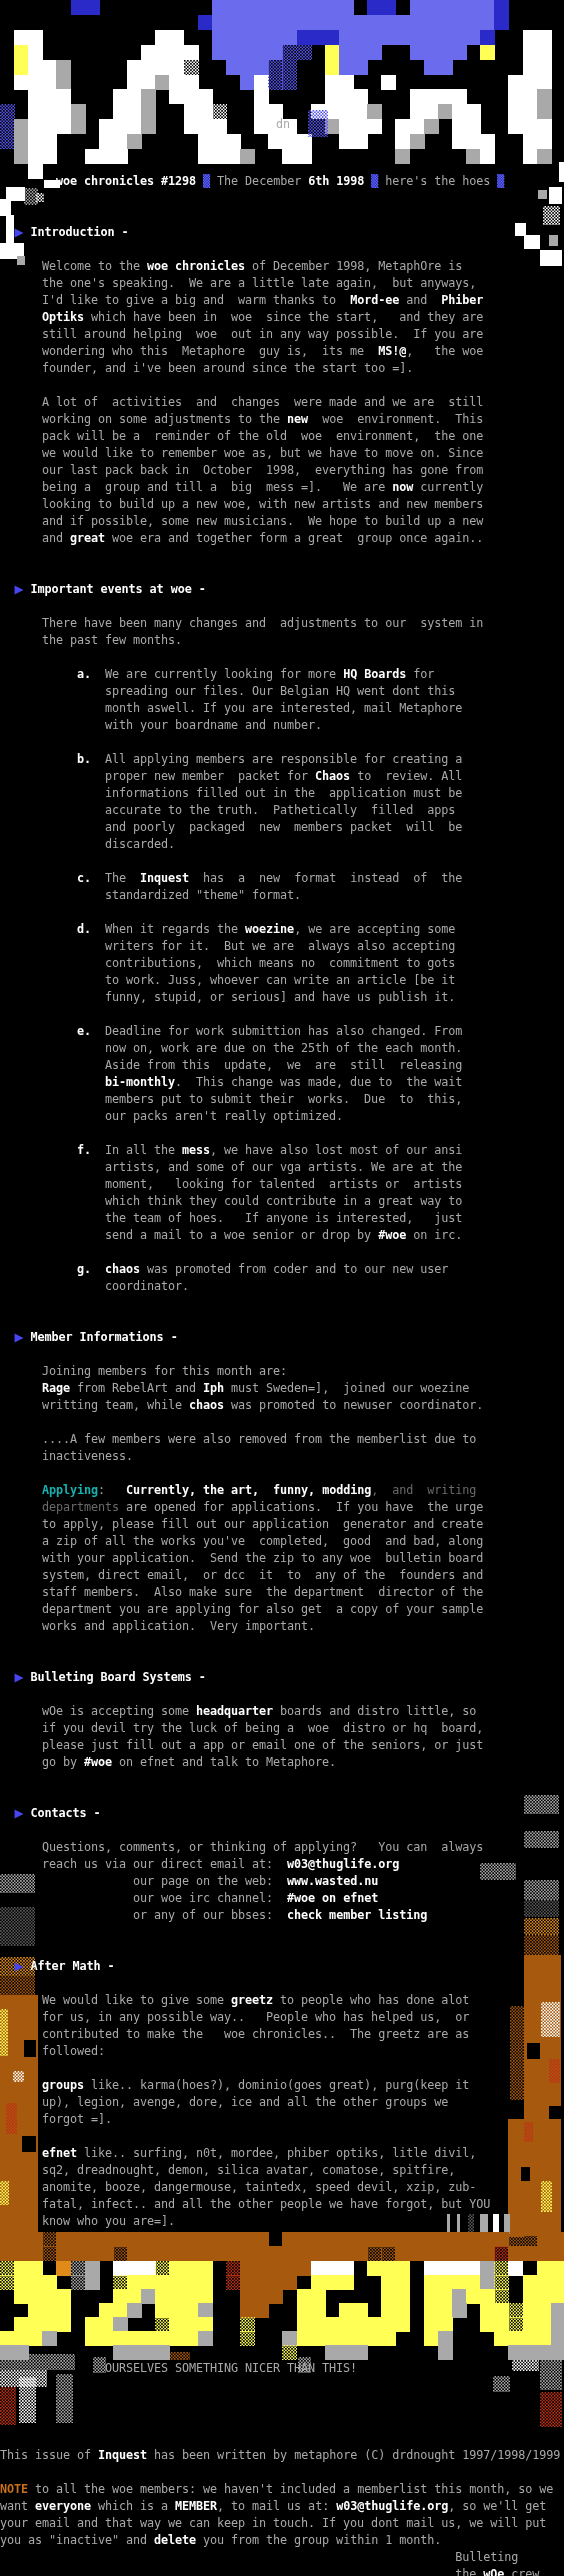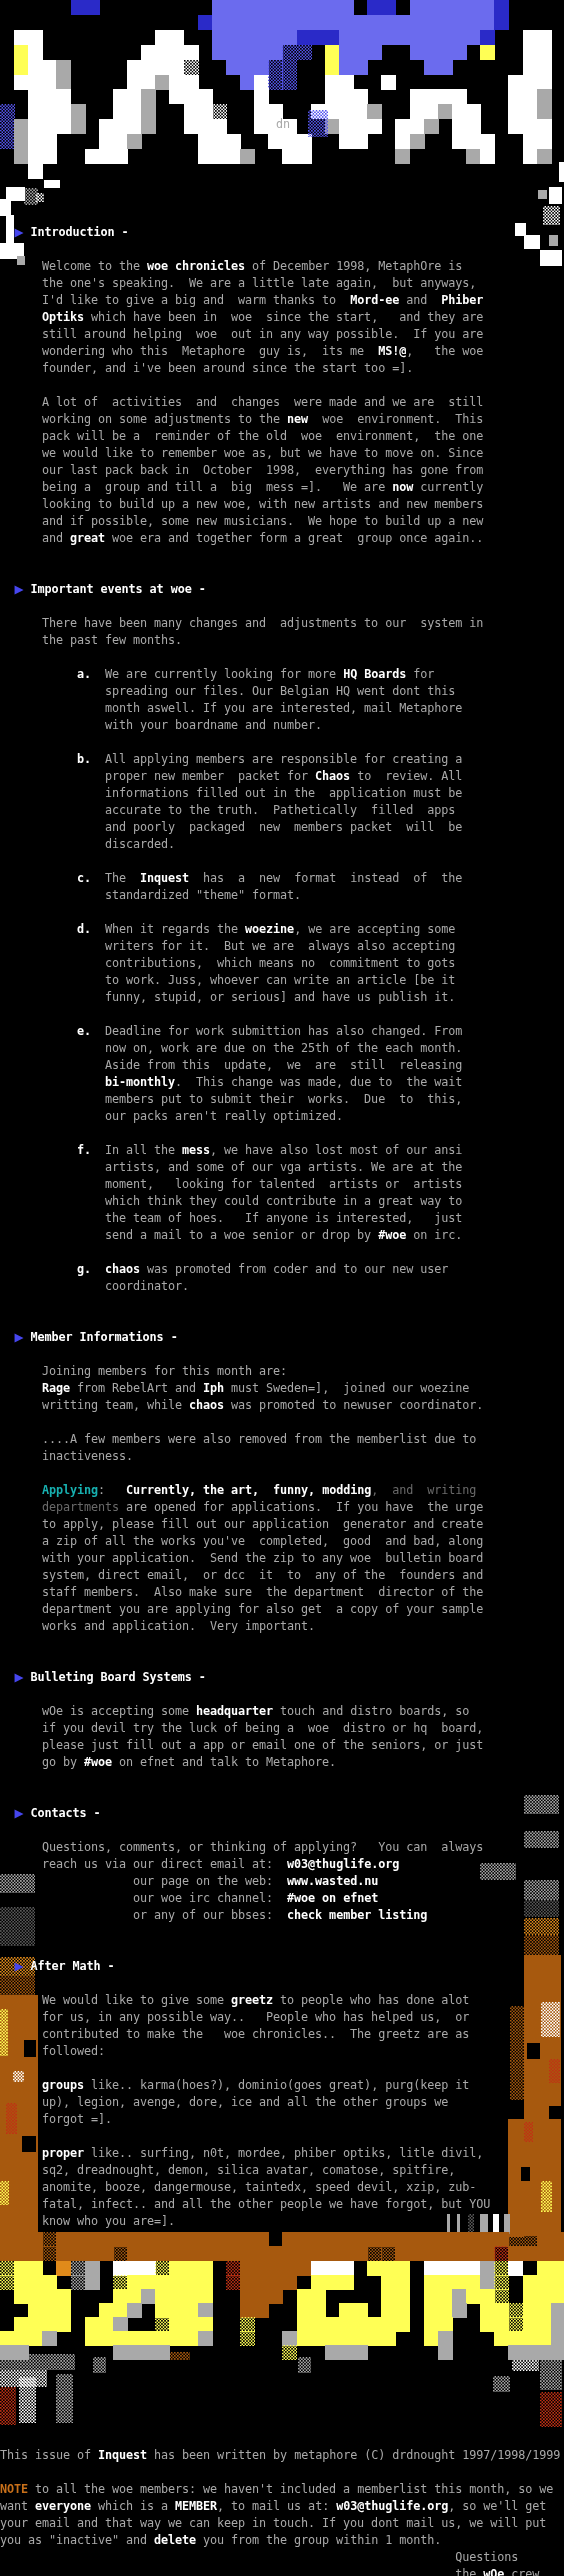--- a/index.html
+++ b/index.html
@@ -607,20 +607,21 @@
       <div class="cell" style="left: 353px; top: 2345px; width: 14.5px; height: 14.5px; background: rgb(169, 169, 169);"></div>
       <div class="cell" style="left: 438px; top: 2345px; width: 14.5px; height: 14.5px; background: rgb(169, 169, 169);"></div>
       <div class="cell" style="left: 508px; top: 2345px; width: 14.5px; height: 14.5px; background: rgb(169, 169, 169);"></div>
       <div class="cell" style="left: 523px; top: 2345px; width: 14.5px; height: 14.5px; background: rgb(169, 169, 169);"></div>
       <div class="cell" style="left: 537px; top: 2345px; width: 14.5px; height: 14.5px; background: rgb(169, 169, 169);"></div>
       <div class="cell" style="left: 551px; top: 2345px; width: 14.5px; height: 14.5px; background: rgb(169, 169, 169);"></div>
     </div>
 
   <pre style="top:116px;left:276px;color:#a9a9a9"><span class="t-g">dn</span></pre>
 
+  <pre style="top:173px"><span class="t-g">        </span><span class="t-hi">woe chronicles #1298</span><span class="t-g"> </span><span class="t-bb">▒</span><span class="t-g"> The December </span><span class="t-hi">6th 1998</span><span class="t-g"> </span><span class="t-bb">▒</span><span class="t-g"> here's the hoes </span><span class="t-bb">▒</span></pre>
 
   <pre style="top:224px"><span class="t-ar">    ▶</span><span class="t-hd"> Introduction -</span>
 
 <span class="t-g">      Welcome to the </span><span class="t-hi">woe chronicles</span><span class="t-g"> of December 1998, MetaphOre is</span>
 <span class="t-g">      the one's speaking.  We are a little late again,  but anyways,</span>
 <span class="t-g">      I'd like to give a big and  warm thanks to  </span><span class="t-hi">Mord-ee</span><span class="t-g"> and  </span><span class="t-hi">Phiber</span>
 <span class="t-hi">      Optiks</span><span class="t-g"> which have been in  woe  since the start,   and they are</span>
 <span class="t-g">      still around helping  woe  out in any way possible.  If you are</span>
 <span class="t-g">      wondering who this  Metaphore  guy is,  its me  </span><span class="t-hi">MS!@</span><span class="t-g">,   the woe</span>
 <span class="t-g">      founder, and i've been around since the start too =].</span>
@@ -695,21 +696,21 @@
 <span class="t-g">      a zip of all the works you've  completed,  good  and bad, along</span>
 <span class="t-g">      with your application.  Send the zip to any woe  bulletin board</span>
 <span class="t-g">      system, direct email,  or dcc  it  to  any of the  founders and</span>
 <span class="t-g">      staff members.  Also make sure  the department  director of the</span>
 <span class="t-g">      department you are applying for also get  a copy of your sample</span>
 <span class="t-g">      works and application.  Very important.</span>
 
 
 <span class="t-ar">    ▶</span><span class="t-hd"> Bulleting Board Systems -</span>
 
-<span class="t-g">      wOe is accepting some </span><span class="t-hi">headquarter</span><span class="t-g"> touch and distro boards, so</span>
+<span class="t-g">      wOe is accepting some </span><span class="t-hi">headquarter</span><span class="t-g"> boards and distro little, so</span>
 <span class="t-g">      if you devil try the luck of being a  woe  distro or hq  board,</span>
 <span class="t-g">      please just fill out a app or email one of the seniors, or just</span>
 <span class="t-g">      go by </span><span class="t-hi">#woe</span><span class="t-g"> on efnet and talk to Metaphore.</span>
 
 
 <span class="t-ar">    ▶</span><span class="t-hd"> Contacts -</span>
 
 <span class="t-g">      Questions, comments, or thinking of applying?   You can  always</span>
 <span class="t-g">      reach us via our direct email at:  </span><span class="t-hi">w03@thuglife.org</span>
 <span class="t-g">                   our page on the web:  </span><span class="t-hi">www.wasted.nu</span>
@@ -721,29 +722,30 @@
 
 <span class="t-g">      We would like to give some </span><span class="t-hi">greetz</span><span class="t-g"> to people who has done alot</span>
 <span class="t-g">      for us, in any possible way..   People who has helped us,  or</span>
 <span class="t-g">      contributed to make the   woe chronicles..  The greetz are as</span>
 <span class="t-g">      followed:</span>
 
 <span class="t-hi">      groups</span><span class="t-g"> like.. karma(hoes?), dominio(goes great), purg(keep it</span>
 <span class="t-g">      up), legion, avenge, dore, ice and all the other groups we</span>
 <span class="t-g">      forgot =].</span>
 
-<span class="t-hi">      proper</span><span class="t-g"> like.. surfing, n0t, mordee, phiber optiks, litle divil,</span>
+<span class="t-hi">      efnet</span><span class="t-g"> like.. surfing, n0t, mordee, phiber optiks, litle divil,</span>
 <span class="t-g">      sq2, dreadnought, demon, silica avatar, comatose, spitfire,</span>
 <span class="t-g">      anomite, booze, dangermouse, taintedx, speed devil, xzip, zub-</span>
 <span class="t-g">      fatal, infect.. and all the other people we have forgot, but YOU</span>
 <span class="t-g">      know who you are=].</span></pre>
 
+  <pre style="top:2360px"><span class="t-g">               OURSELVES SOMETHING NICER THAN THIS!</span></pre>
 
   <pre style="top:2447px"><span class="t-g">This issue of </span><span class="t-hi">Inquest</span><span class="t-g"> has been written by metaphore (C) drdnought 1997/1998/1999</span>
 
 <span class="t-or">NOTE</span><span class="t-g"> to all the woe members: we haven't included a memberlist this month, so we</span>
 <span class="t-g">want </span><span class="t-hi">everyone</span><span class="t-g"> which is a </span><span class="t-hi">MEMBER</span><span class="t-g">, to mail us at: </span><span class="t-hi">w03@thuglife.org</span><span class="t-g">, so we'll get</span>
 <span class="t-g">your email and that way we can keep in touch. If you dont mail us, we will put</span>
 <span class="t-g">you as "inactive" and </span><span class="t-hi">delete</span><span class="t-g"> you from the group within 1 month.</span>
-<span class="t-g">                                                                 Questions</span>
+<span class="t-g">                                                                 Bulleting</span>
 <span class="t-g">                                                                 the </span><span class="t-hi">wOe</span><span class="t-g"> crew..</span></pre>
 </div>
 
 
 </body></html>

